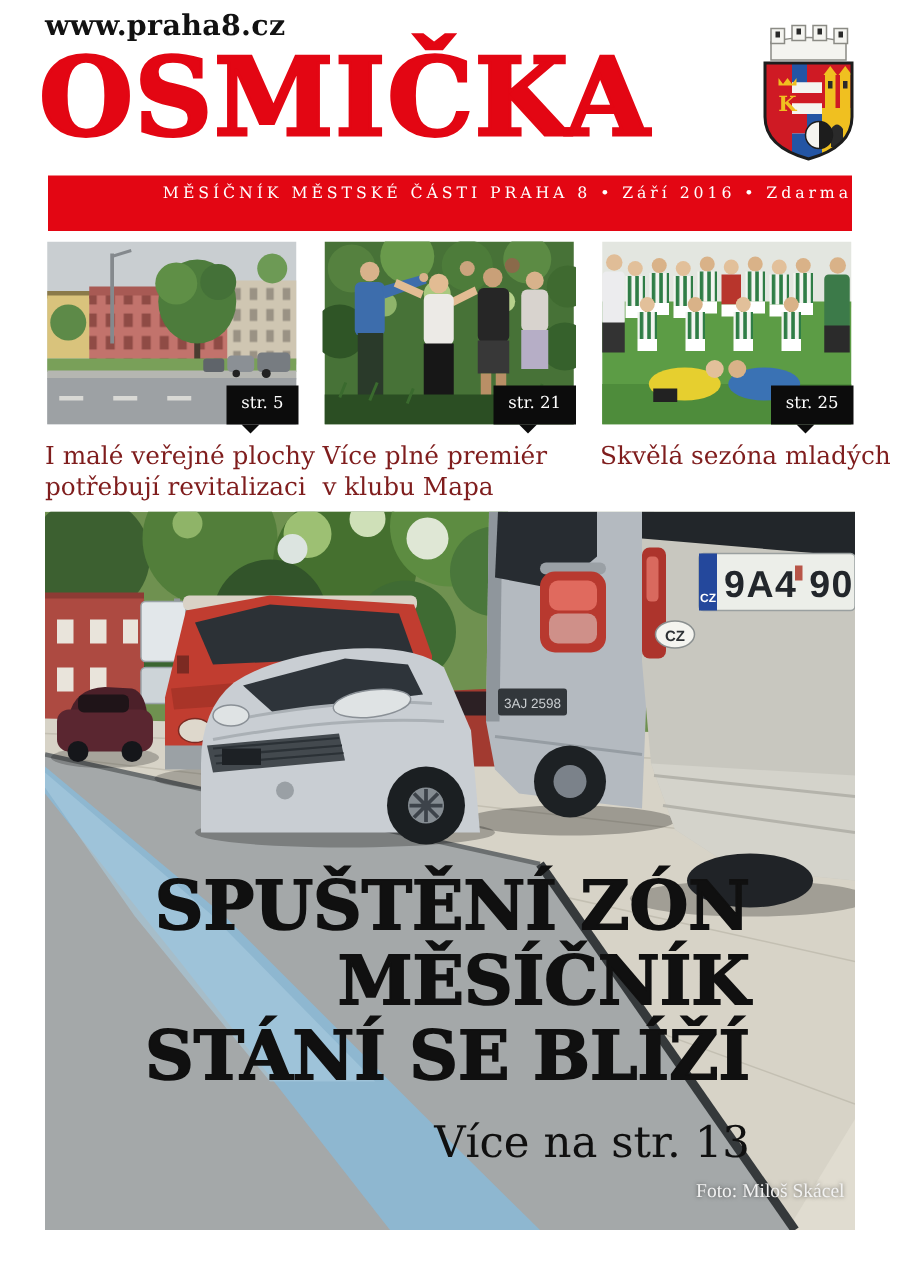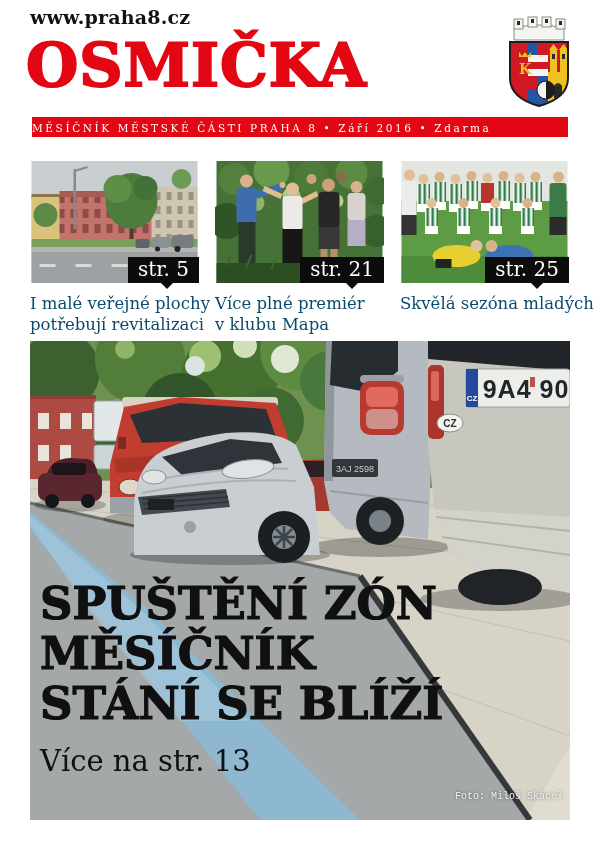--- a/index.html
+++ b/index.html
@@ -1,49 +1,49 @@
 <!DOCTYPE html>
 <html style="--brand-red: #e30613; --badge-black: #0c0c0c; --zone-blue: #8cb8d4;"><head>
 <meta charset="utf-8">
 <style>
   html,body{margin:0;padding:0;background:#ffffff;}
   .page{position:relative;width:600px;height:849px;background:#fff;overflow:hidden;
         font-family:"DejaVu Serif", serif;padding-left:30px;}
   
   .site-url{position:absolute;left:30px;top:6px;font-size:19px;font-weight:bold;
             color:#121212;letter-spacing:.2px;}
-  .masthead{position:absolute;left:26px;top:21px;margin:0;font-size:60px;line-height:88px;
+  .masthead{position:absolute;left:26px;top:21px;margin:0;font-size:72px;line-height:88px;
             font-weight:bold;color:var(--brand-red,#e30613);letter-spacing:1px;
             -webkit-text-stroke:2px var(--brand-red,#e30613);white-space:nowrap;}
   .arms{position:absolute;left:502px;top:6px;}
-  .banner{position:absolute;left:32px;top:117px;width:536px;height:20px;
-          background:var(--brand-red,#e30613);color:#fff;text-align:left;}
+  .banner{position:absolute;left:32px;top:117px;width:536px;height:37px;
+          background:var(--brand-red,#e30613);color:#fff;text-align:right;}
   .banner span{font-size:10.5px;line-height:19px;letter-spacing:2.6px;white-space:nowrap;}
   
   .teasers{position:absolute;left:30px;top:161px;width:540px;display:flex;gap:16px;}
   .teaser{width:169px;position:relative;}
   .thumb{position:relative;width:169px;height:122px;}
   .thumb svg{display:block;}
   .badge{position:absolute;right:0;bottom:0;background:var(--badge-black,#0c0c0c);
-         color:#fff;font-size:20px;line-height:16px;padding:4px 10px 6px;}
+         color:#fff;font-size:11px;line-height:16px;padding:4px 10px 6px;}
   .badge-arrow{position:absolute;right:26px;bottom:-6px;width:0;height:0;
                border:6px solid transparent;border-top:6px solid var(--badge-black,#0c0c0c);
                border-bottom:none;}
-  .caption{margin-top:10px;font-size:16.5px;line-height:21px;color:#0c4a6e;}
+  .caption{margin-top:10px;font-size:16.5px;line-height:21px;color:#7f1d1d;}
   .caption span{display:block;white-space:nowrap;}
   
   .feature{position:absolute;left:30px;top:341px;width:540px;height:479px;overflow:hidden;}
   .feature svg.scene{position:absolute;left:0;top:0;}
-  .headline{position:absolute;left:10px;top:238px;width:460px;text-align:left;color:#101010;}
+  .headline{position:absolute;left:10px;top:238px;width:460px;text-align:right;color:#101010;}
   .headline div{font-size:45px;line-height:50px;font-weight:bold;white-space:nowrap;
                 -webkit-text-stroke:1.2px #101010;}
   .headline .more{font-size:29px;line-height:34px;font-weight:normal;
                   -webkit-text-stroke:0;margin-top:15px;}
-  .credit{position:absolute;right:7px;bottom:18px;font-family:Liberation Mono, monospace;
-          font-size:10px;color:#f2f2f2;text-shadow:0 0 3px rgba(0,0,0,.55);margin-top:34px;}
+  .credit{position:absolute;right:7px;bottom:18px;font-family:Liberation Serif, serif;
+          font-size:13px;color:#f2f2f2;text-shadow:0 0 3px rgba(0,0,0,.55);margin-top:34px;}
 </style>
 </head>
 <body>
 
 <div class="page">
 
   <div class="site-url">www.praha8.cz</div>
   <h1 class="masthead">OSMIČKA</h1>
 
   <svg class="arms" width="74" height="102" viewBox="0 0 74 102">

